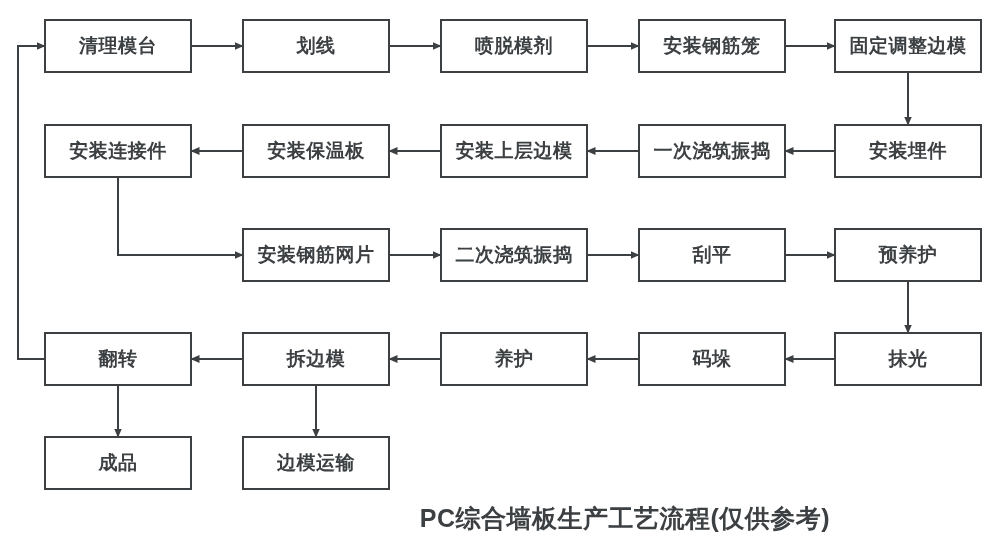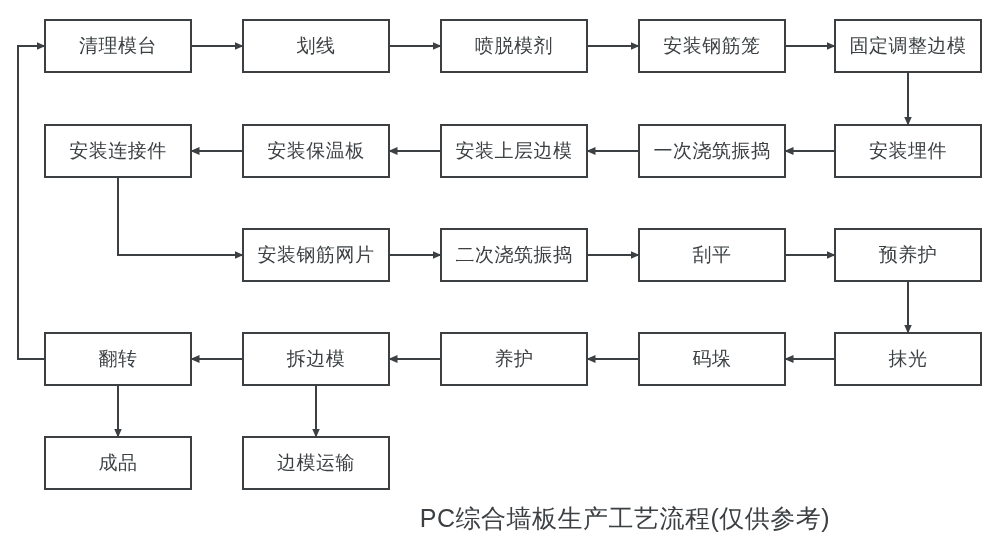--- a/index.html
+++ b/index.html
@@ -12,20 +12,21 @@
     width: 1000px;
     height: 558px;
     overflow: hidden;
     font-family: "Liberation Sans", "DejaVu Sans", sans-serif;
   }
   #canvas {
     position: relative;
     width: 1000px;
     height: 558px;
     background: #ffffff;
+    font-weight: bold;
   }
   svg.flow {
     position: absolute;
     top: 0;
     left: 0;
     width: 1000px;
     height: 558px;
   }
   .node-rect {
     fill: #ffffff;

